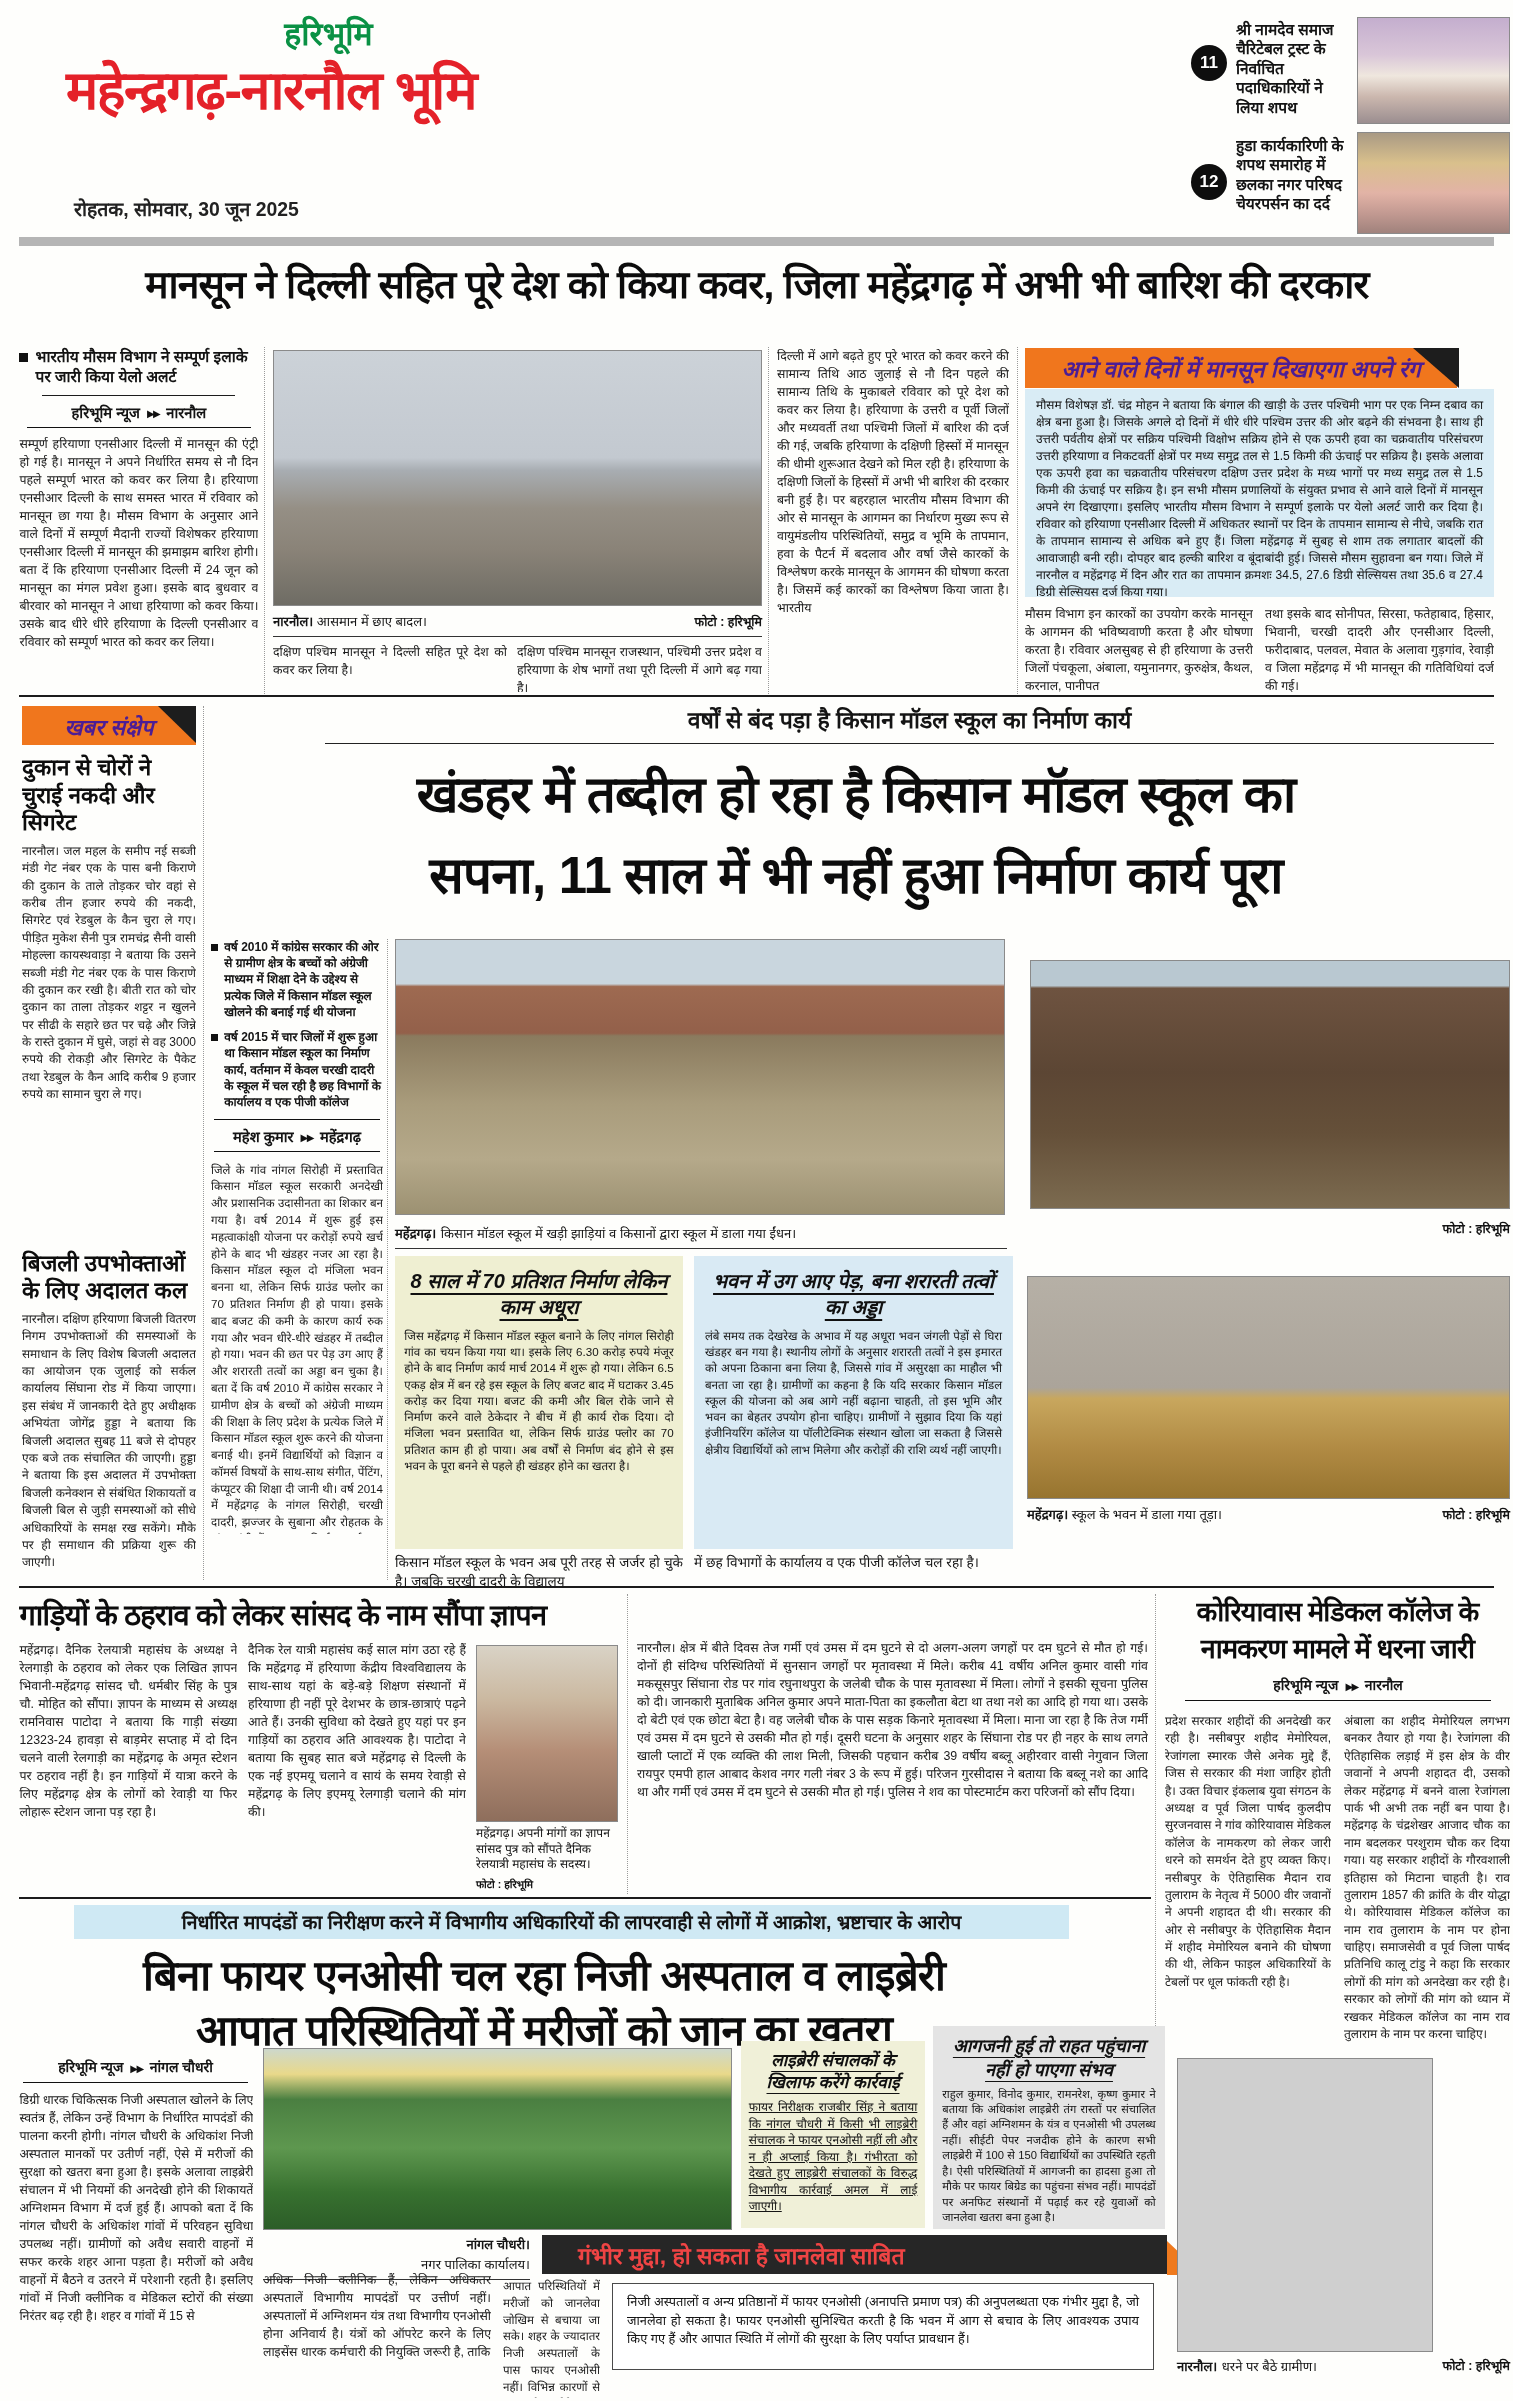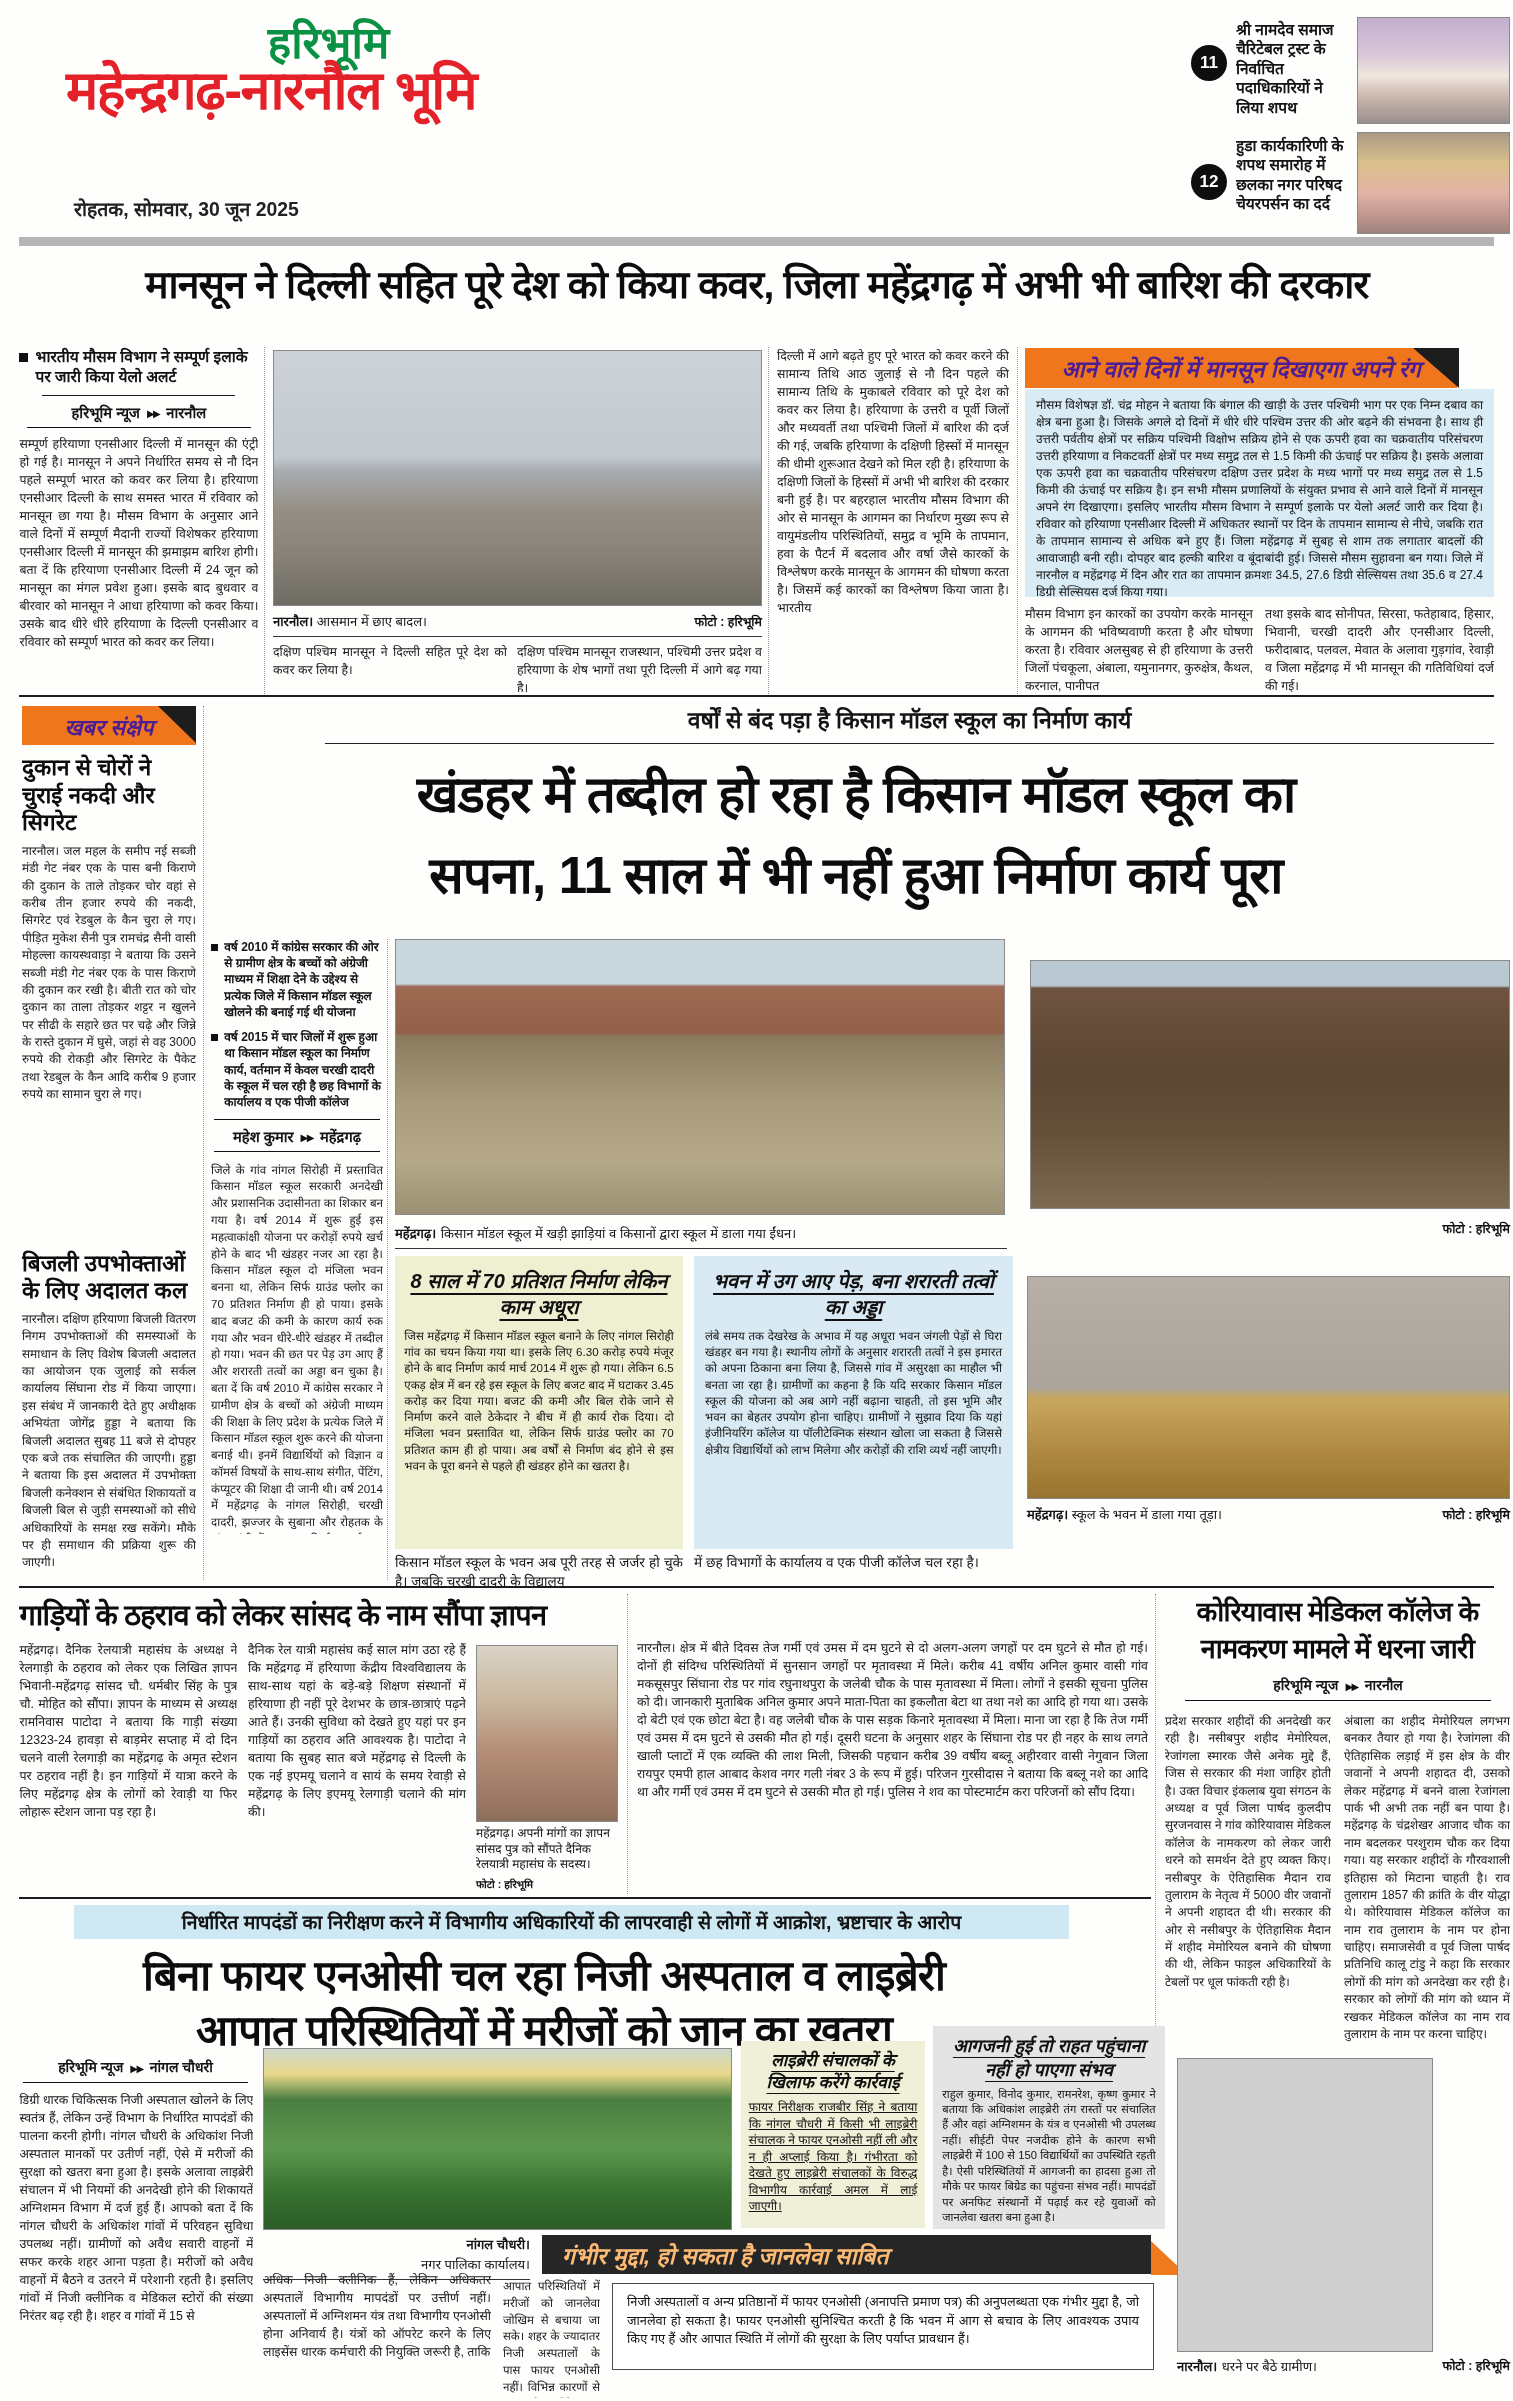--- a/index.html
+++ b/index.html
@@ -25,32 +25,32 @@
   .credit{font-weight:bold;font-size:12.4px;}
   .obanner{background:#f0761d;color:#4c1d95;font-weight:bold;font-style:italic;
            display:flex;align-items:center;justify-content:center;position:absolute;}
   .obanner .fold{position:absolute;right:-1.5px;top:0;width:0;height:0;
            border-top:40px solid #1d1d1d;border-left:46px solid transparent;}
   .boxtitle{font-weight:bold;font-style:italic;text-align:center;font-size:20px;line-height:1.3;
             text-decoration:underline;text-underline-offset:4.6px;margin:7.7px 4.6px 7.7px 4.6px;color:#111;}
   .badge{width:36px;height:36px;border-radius:50%;background:#0e0e0e;color:#fff;display:flex;
          align-items:center;justify-content:center;font-weight:bold;font-size:17px;}
   .sideTitle{font-weight:800;font-size:22.5px;line-height:1.22;color:#0d0d0d;}
-  .darkbanner{background:#262626;color:#fdba74;font-weight:bold;font-style:italic;
-              display:flex;align-items:center;padding-left:20px;position:absolute;}
+  .darkbanner{background:#262626;color:#ef4444;font-weight:bold;
+              display:flex;align-items:center;padding-left:36px;position:absolute;}
   .darkbanner .wedge{position:absolute;right:-36px;top:6.2px;width:0;height:0;
               border-bottom:34px solid #ef7a1e;border-right:36px solid transparent;}
   .notebox{border:1.5px solid #4a4a4a;background:#fff;padding:9.3px 14px;box-sizing:border-box;}
 </style>
 </head>
 <body>
 
 <div id="page">
 
-  <div class="abs" style="left:197px;top:11px;width:263px;text-align:center;font-size:44px;font-weight:800;color:#0a9144;">हरिभूमि</div>
+  <div class="abs" style="left:197px;top:11px;width:263px;text-align:center;font-size:32px;font-weight:800;color:#0a9144;">हरिभूमि</div>
   <div class="abs nowrap" style="left:66px;top:51px;font-size:54px;font-weight:800;color:#e42129;letter-spacing:-1.5px;">महेन्द्रगढ़-नारनौल भूमि</div>
   <div class="abs" style="left:74px;top:195px;font-size:19.4px;font-weight:600;color:#222;">रोहतक, सोमवार, 30 जून 2025</div>
 
   <div class="abs badge" style="left:1191px;top:45px;">
     <span>11</span>
   </div>
   <div class="abs" style="left:1236px;top:20px;width:116px;height:115px;font-size:15.5px;line-height:1.25;font-weight:600;overflow:hidden;">श्री नामदेव समाज चैरिटेबल ट्रस्ट के निर्वाचित पदाधिकारियों ने लिया शपथ</div>
   <div class="abs ph" style="left:1357px;top:17px;width:153px;height:107px;background:linear-gradient(180deg,#c4aece 0%,#d9c6d8 35%,#efe7de 55%,#cbb7ae 75%,#9b8e90 100%);"></div>
 
   <div class="abs badge" style="left:1191px;top:164px;">

